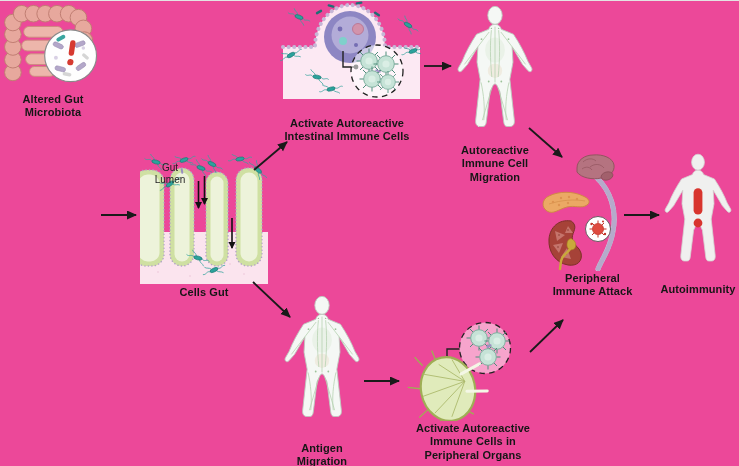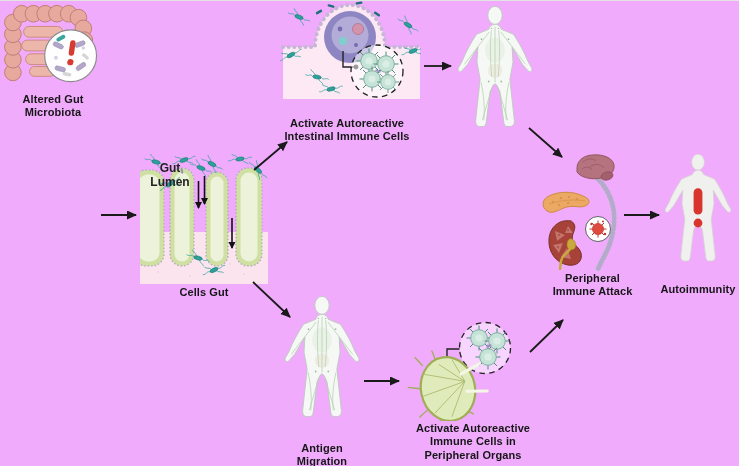--- a/index.html
+++ b/index.html
@@ -1,21 +1,21 @@
 <!DOCTYPE html>
 <html><head>
 <meta charset="utf-8">
 <style>
   *{box-sizing:border-box;margin:0;padding:0}
   body{background:#ffffff;font-family:"Liberation Sans",sans-serif}
-  #canvas{position:relative;width:739px;height:466px;background:#f0abfc;overflow:hidden;border-top:1px solid #e3e3e3}
+  #canvas{position:relative;width:739px;height:466px;background:#ec4899;overflow:hidden;border-top:1px solid #e3e3e3}
   .node{position:absolute;display:flex;flex-direction:column;align-items:center;z-index:1}
   .node svg{display:block}
   .node-label{font-weight:700;font-size:11px;line-height:1.22;color:#161616;text-align:center;letter-spacing:.1px}
-  .annotation{position:absolute;font-weight:700;font-size:12px;line-height:1.15;color:#222;text-align:center}
+  .annotation{position:absolute;font-weight:400;font-size:10px;line-height:1.15;color:#222;text-align:center}
   #arrows{position:absolute;inset:0;z-index:2;pointer-events:none}
 </style>
 </head>
 <body>
 
 <div id="canvas">
 
   <svg width="0" height="0" style="position:absolute" aria-hidden="true">
     <defs>
       <g id="bact">
@@ -206,20 +206,21 @@
       </g>
       <g fill="#9dc29a">
         <circle cx="35" cy="38" r="1"></circle>
           <circle cx="65" cy="38" r="1"></circle>
         <circle cx="43" cy="85" r="1"></circle>
           <circle cx="57" cy="85" r="1"></circle>
         <circle cx="46" cy="26" r="0.8"></circle>
           <circle cx="54" cy="26" r="0.8"></circle>
       </g>
     </svg>
+    <div class="node-label" style="width:100px;margin-top:4px">Autoreactive Immune Cell Migration</div>
   </div>
 
   <div class="node" style="left:535px;top:146px;width:115px">
     <svg width="115" height="124" viewBox="0 0 115 124">
       <g fill="none" stroke-linecap="round">
         <path d="M61,30 C76,44 82,64 78,84 C75,102 68,110 63,122" stroke="#d3cbe0" stroke-width="5"></path>
         <path d="M61,30 C76,44 82,64 78,84 C75,102 68,110 63,122" stroke="#b5aacb" stroke-width="5" stroke-dasharray="0.8,3"></path>
       </g>
       <g>
         <path d="M42,21 C42,13 50,8 58,8 C68,7 78,11 79,18 C80,25 74,30 66,31 C58,33 46,31 42,25 Z" fill="#b57380" stroke="#92555f"></path>

